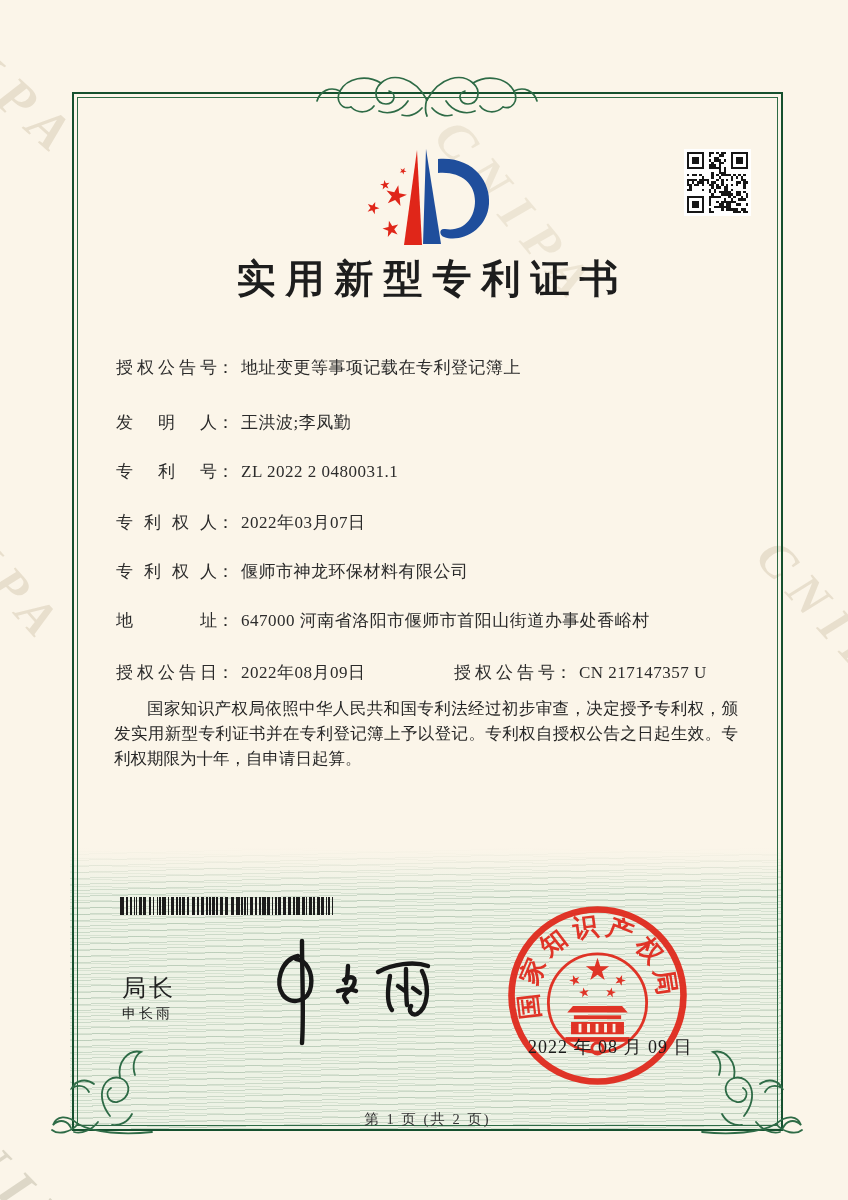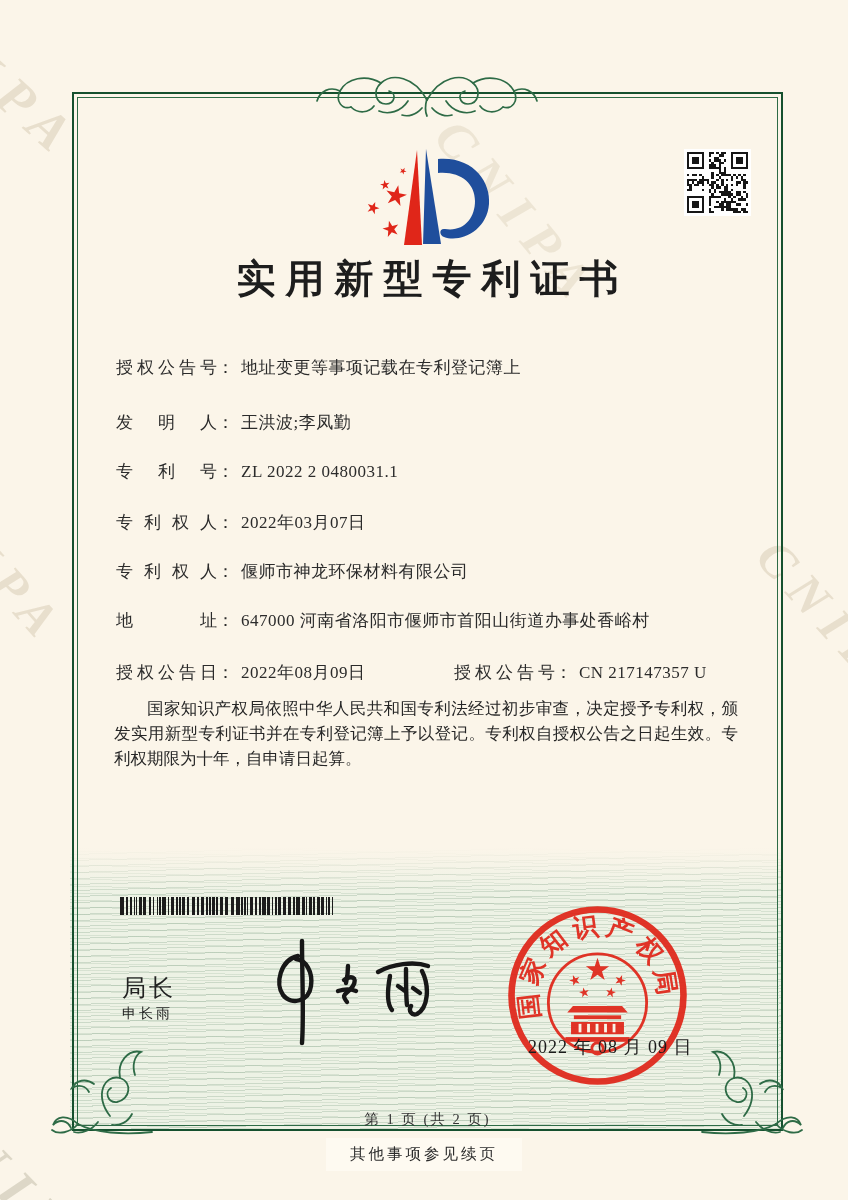--- a/index.html
+++ b/index.html
@@ -514,15 +514,14 @@
       <rect x="98" y="130" width="3" height="9" fill="#fbf5e9"></rect>
       <rect x="107" y="130" width="3" height="9" fill="#fbf5e9"></rect>
       <rect x="116" y="130" width="3" height="9" fill="#fbf5e9"></rect>
       <rect x="66" y="144" width="68" height="5"></rect>
       <circle cx="100" cy="156" r="6" fill="none" stroke="#e02619" stroke-width="3"></circle>
     </g>
   </svg>
   <div class="seal-date">2022 年 08 月 09 日</div>
 
   <div class="page-no">第 1 页 (共 2 页)</div>
-  <div class="next-note">其他事项参见续页</div>
 
 </div>
 
 </body></html>

